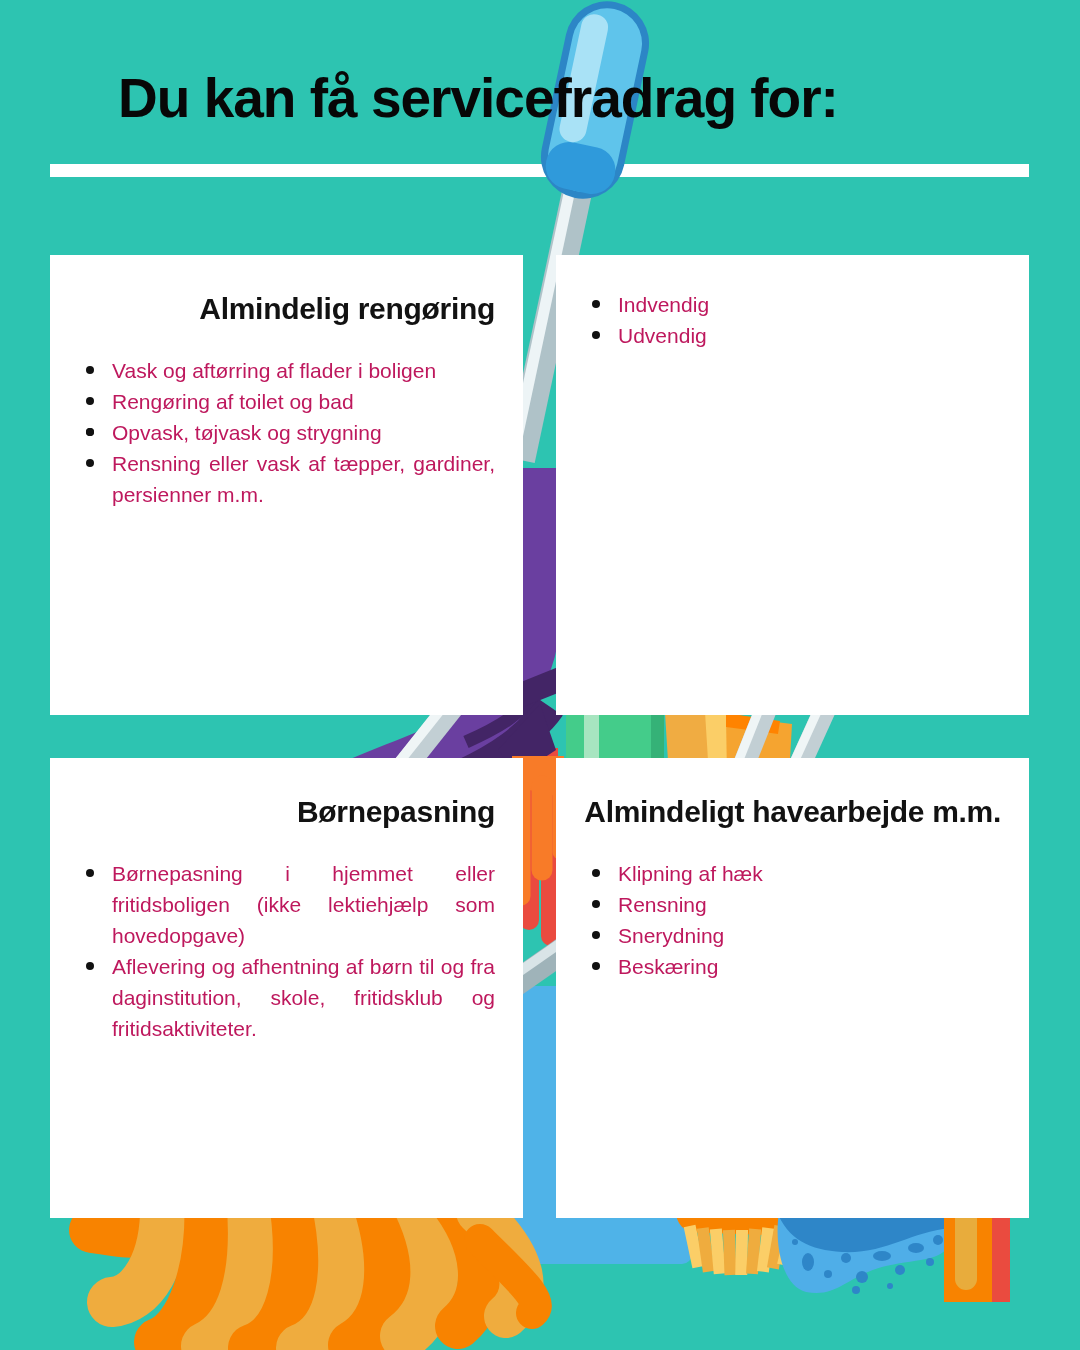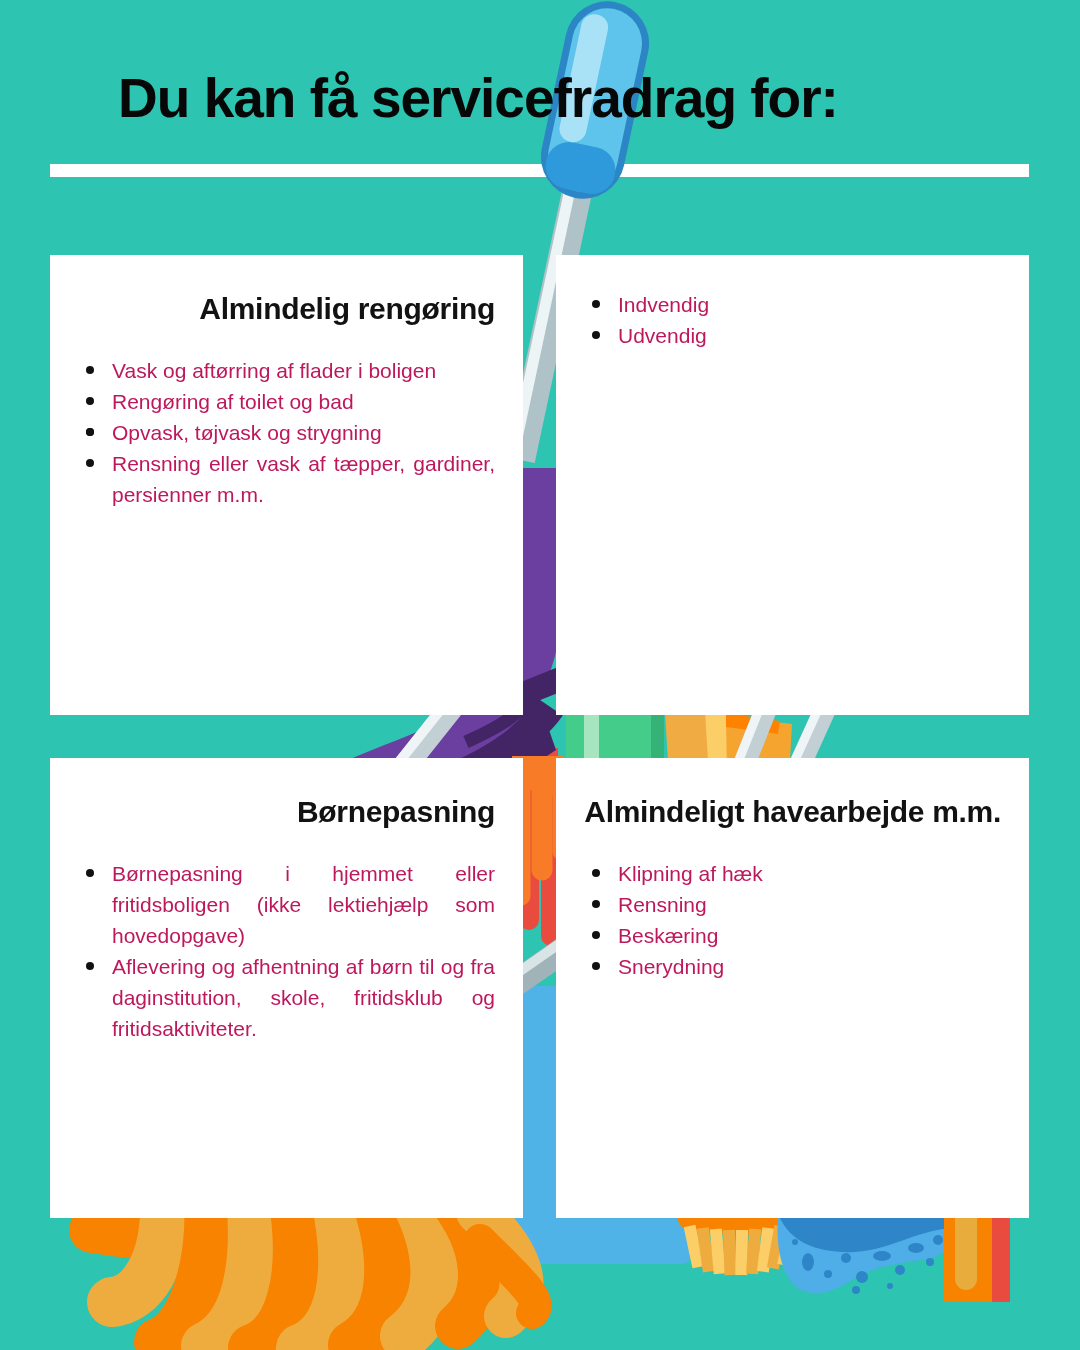--- a/index.html
+++ b/index.html
@@ -185,18 +185,18 @@
       <li><span class="dot"></span><span>Børnepasning i hjemmet eller fritidsboligen (ikke lektiehjælp som hovedopgave)</span></li>
       <li><span class="dot"></span><span>Aflevering og afhentning af børn til og fra daginstitution, skole, fritidsklub og fritidsaktiviteter.</span></li>
     </ul>
   </section>
 
   <section class="card">
     <h2>Almindeligt havearbejde m.m.</h2>
     <ul>
       <li><span class="dot"></span><span>Klipning af hæk</span></li>
       <li><span class="dot"></span><span>Rensning</span></li>
+      <li><span class="dot"></span><span>Snerydning</span></li>
       <li><span class="dot"></span><span>Beskæring</span></li>
-      <li><span class="dot"></span><span>Snerydning</span></li>
     </ul>
   </section>
 
 </main>
 
 </body></html>

